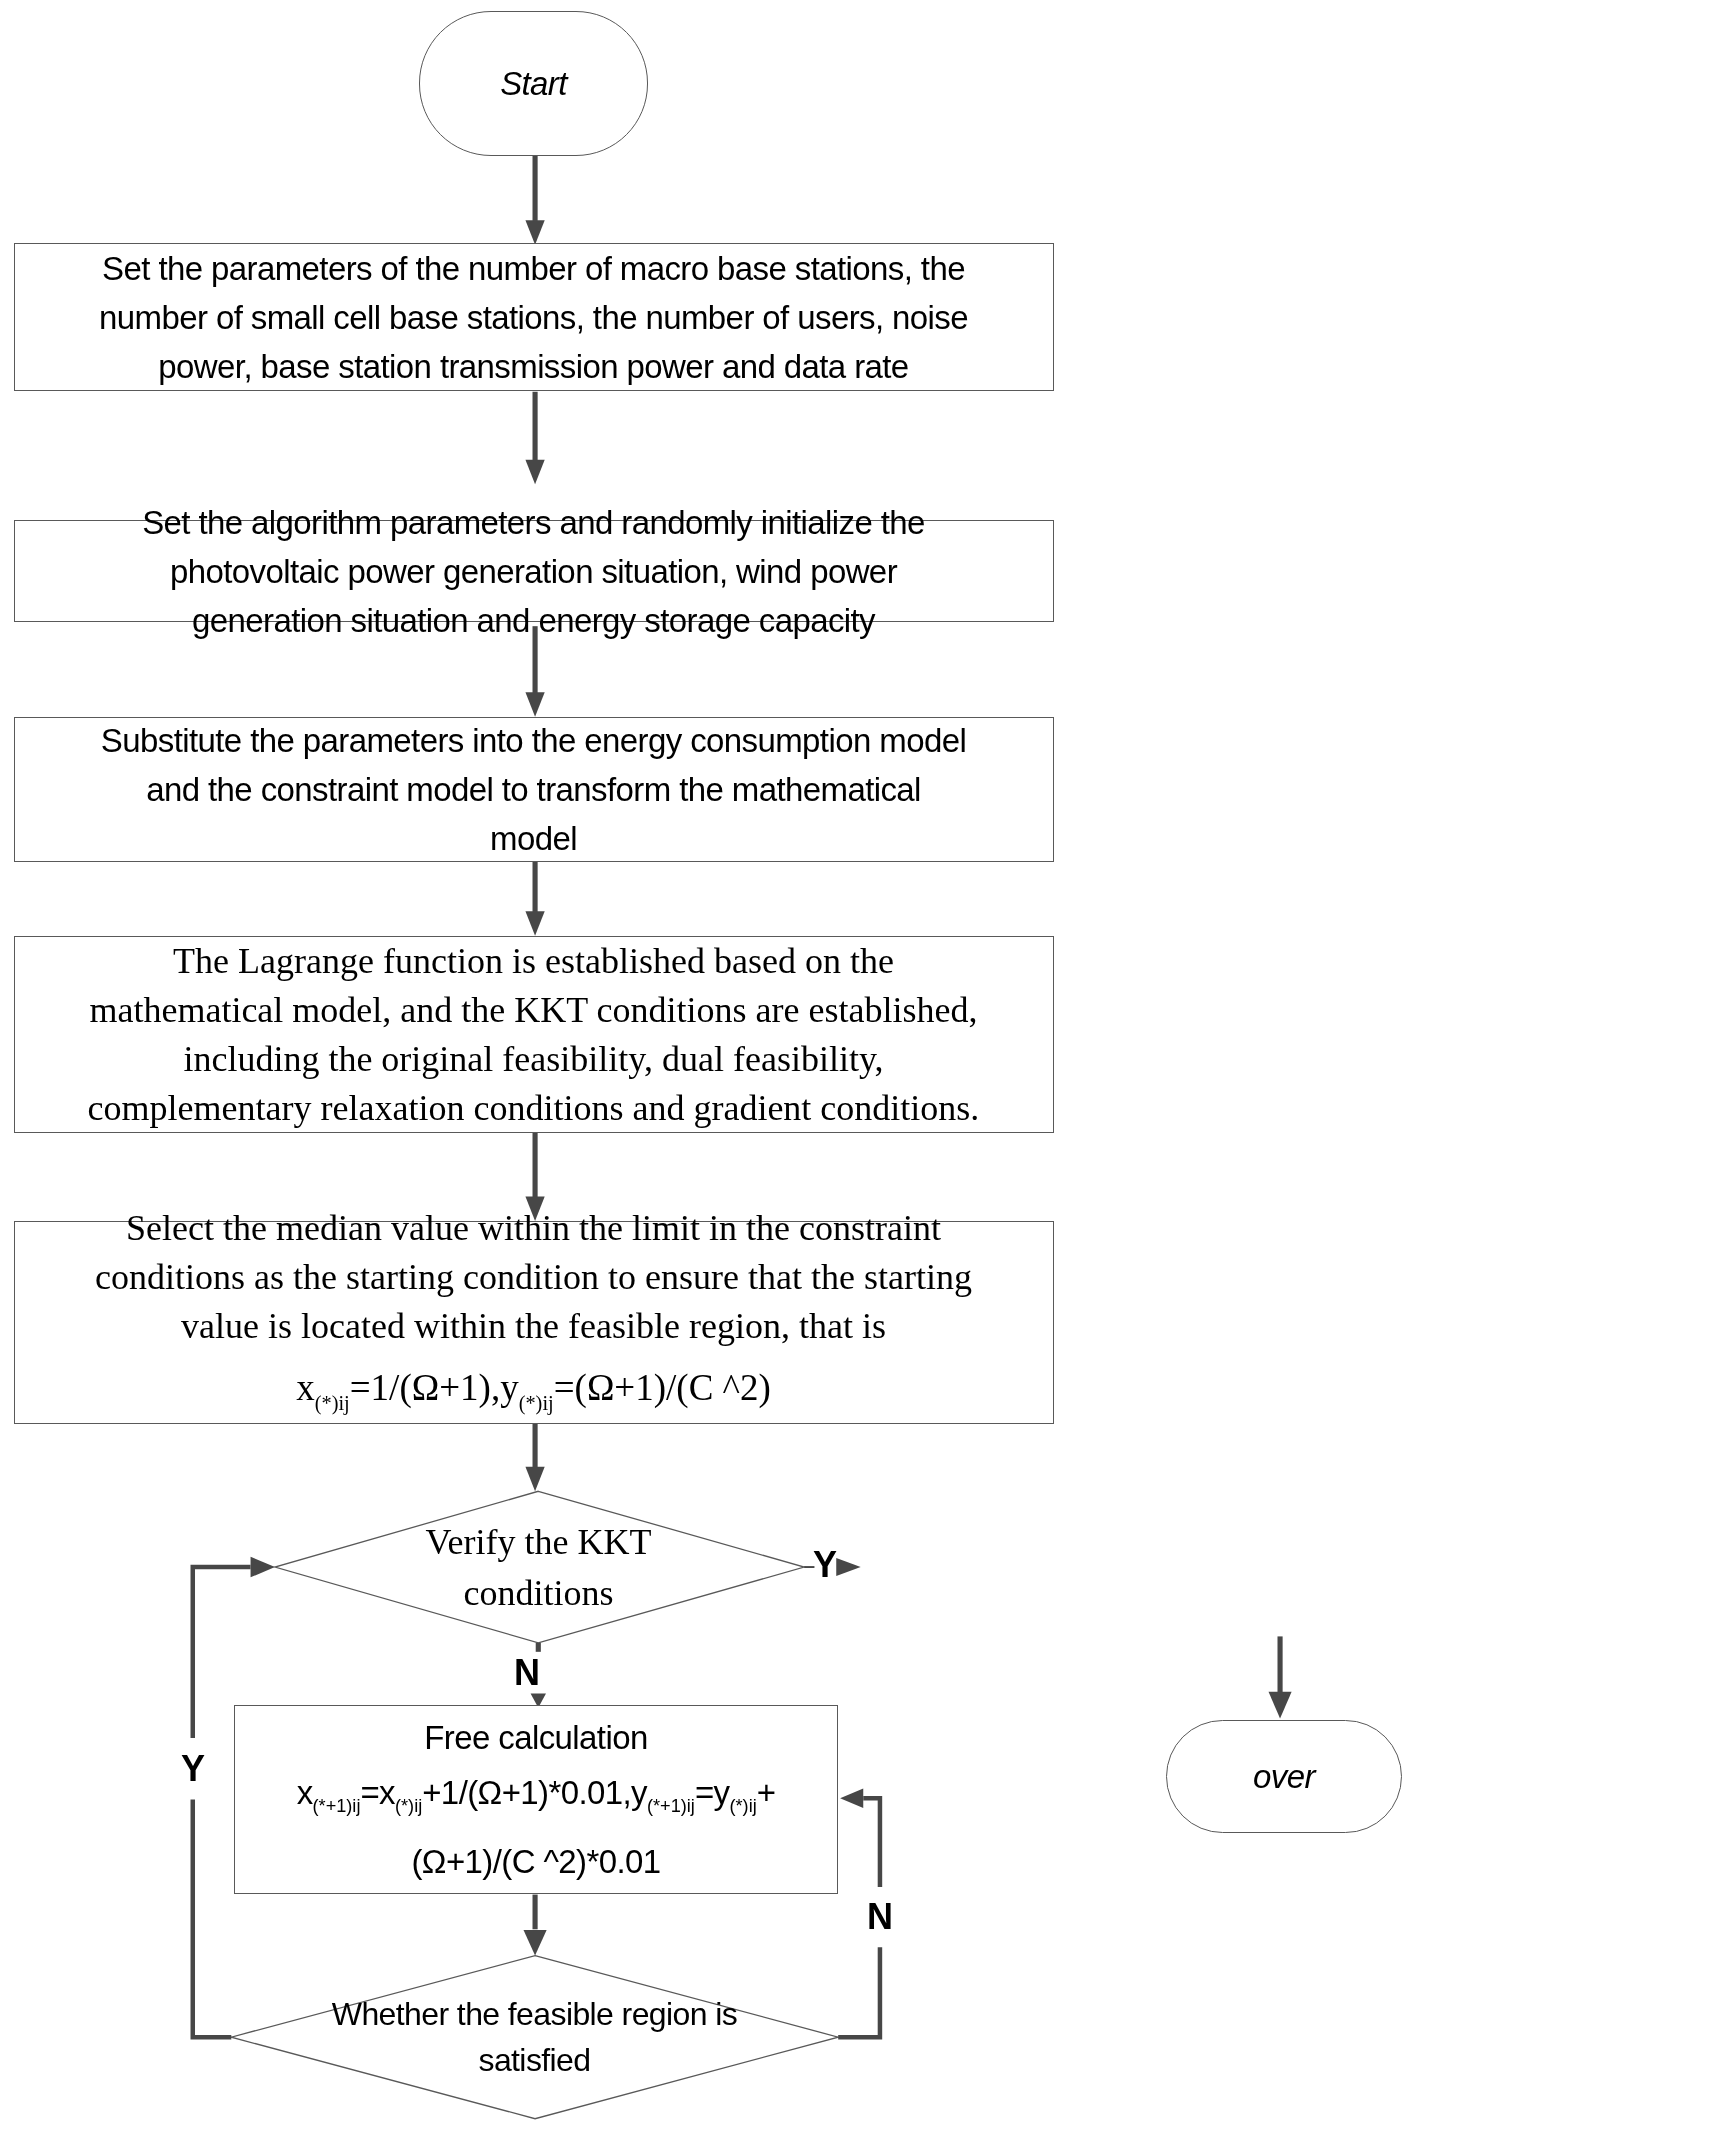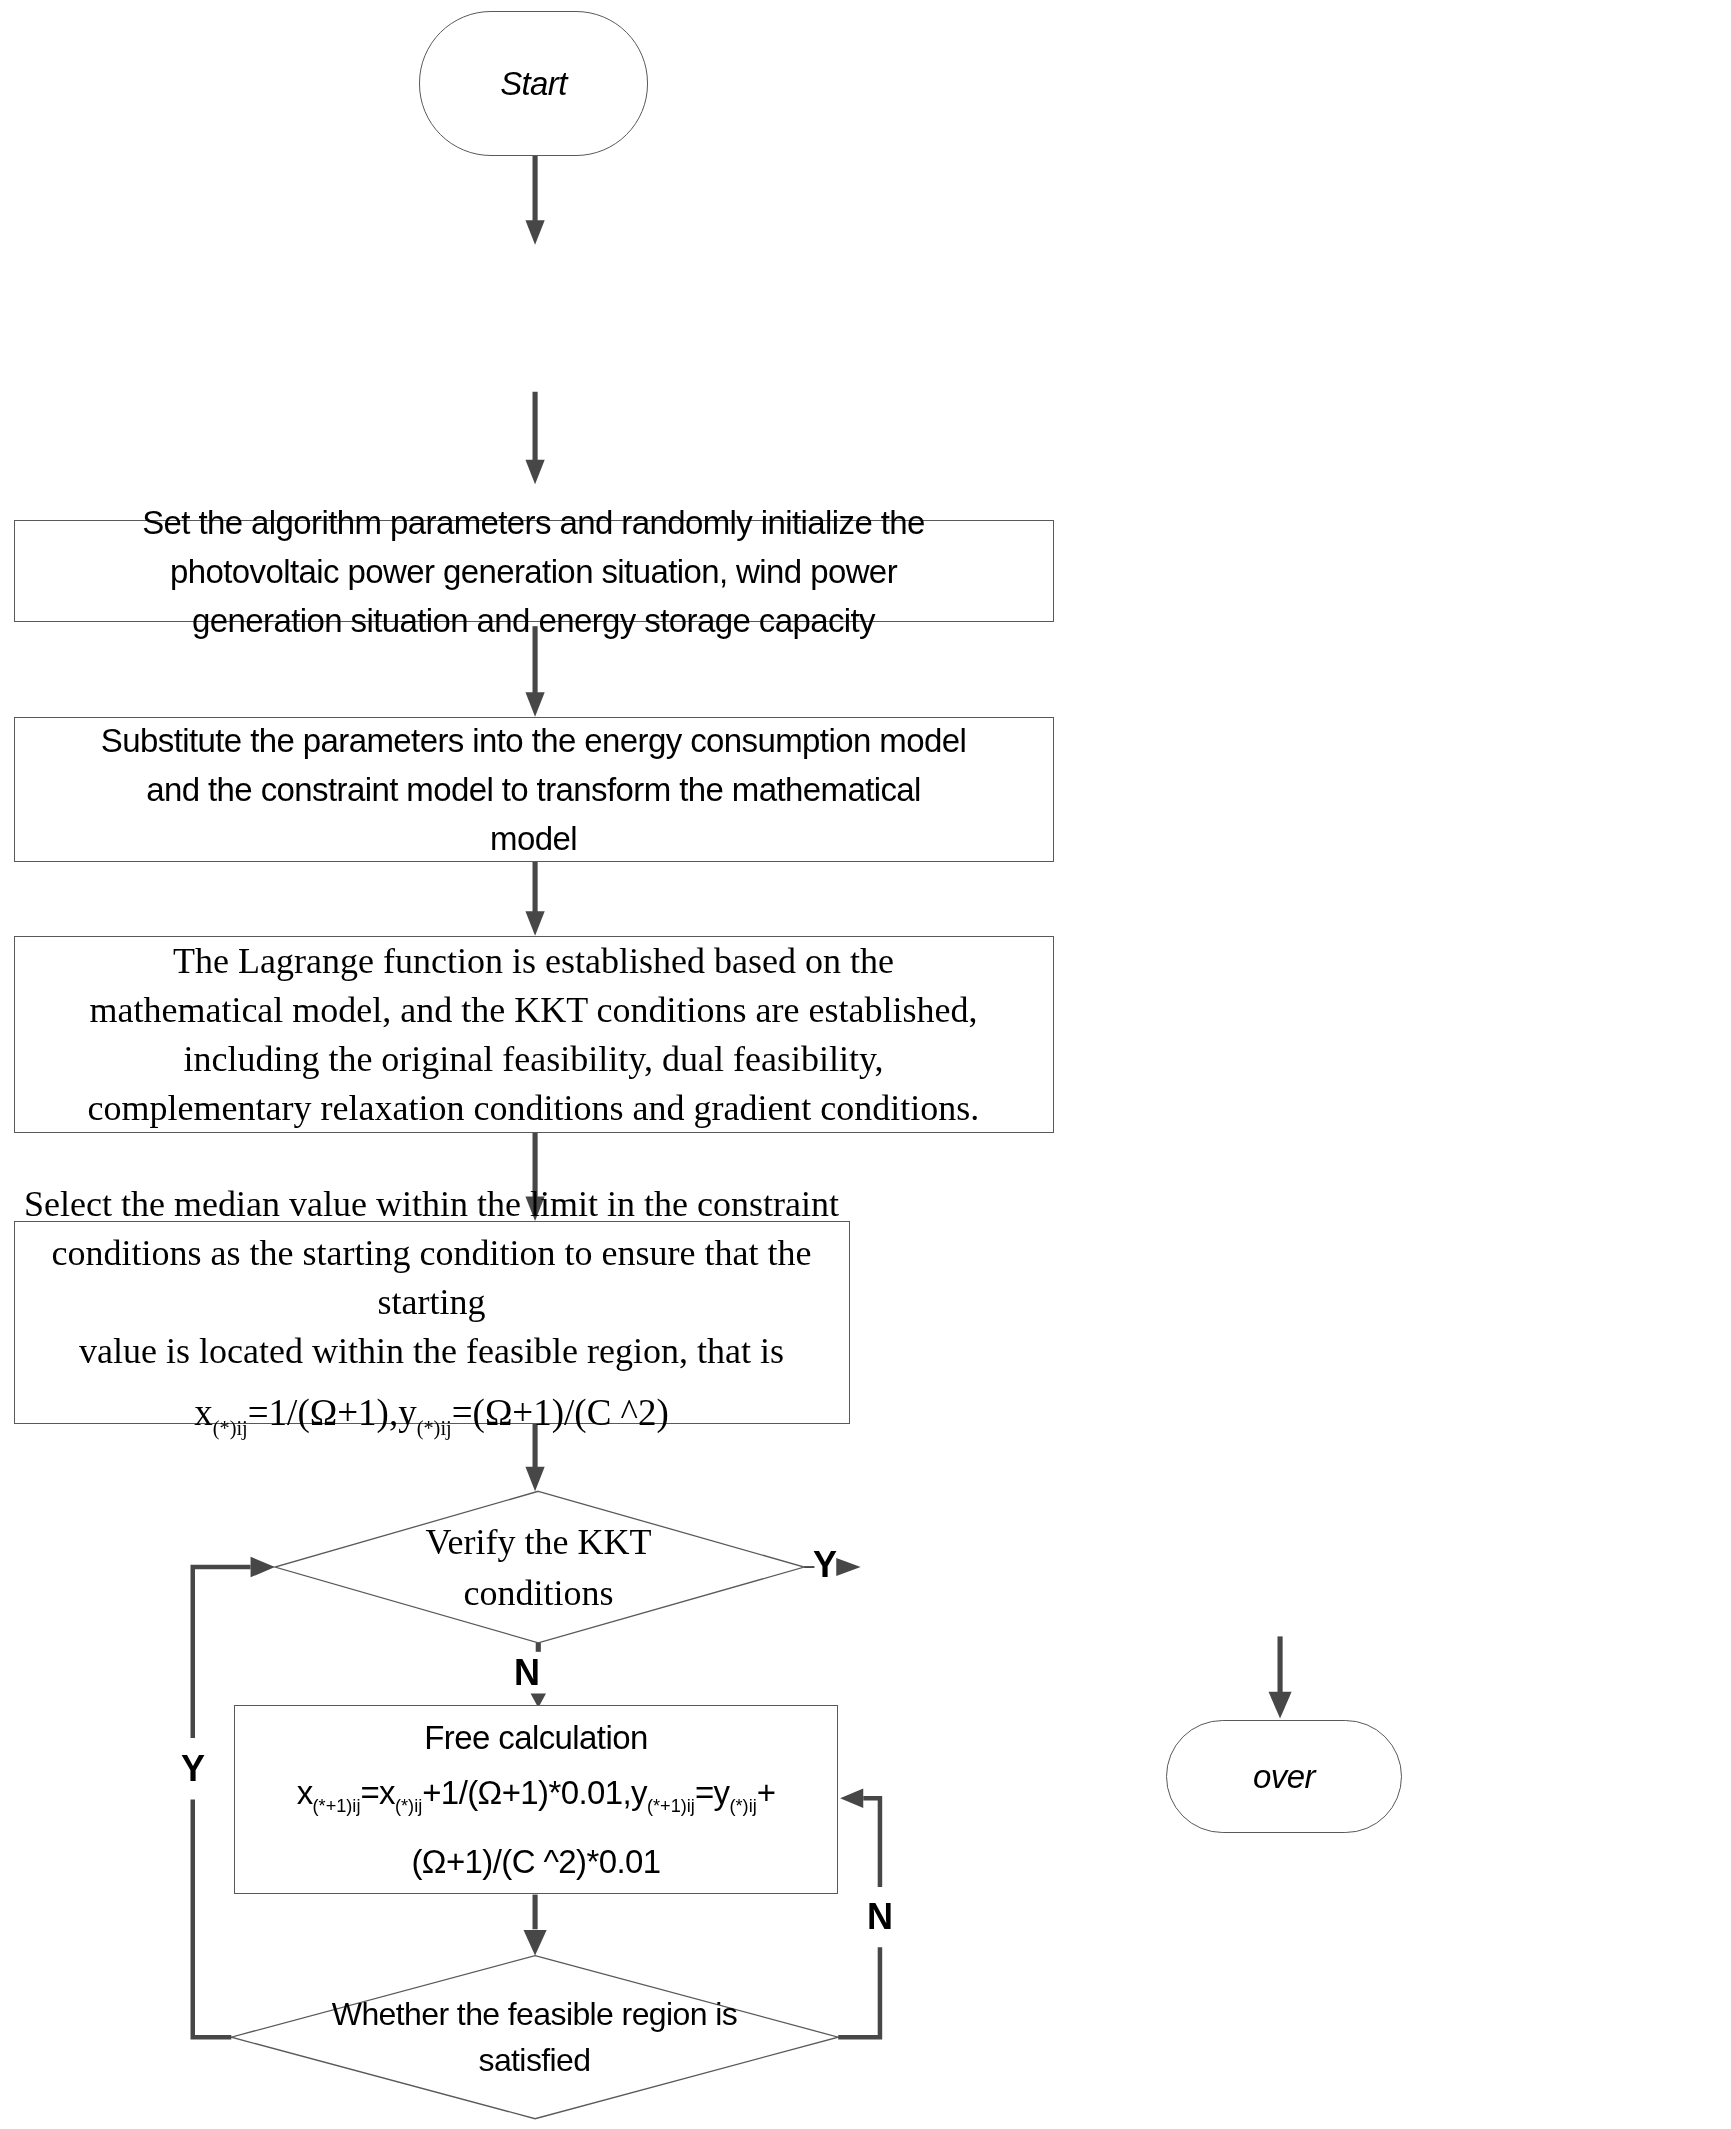--- a/index.html
+++ b/index.html
@@ -110,41 +110,46 @@
       <polyline class="loop" points="1305,3172 1370,3172 1370,3032"></polyline>
       <polyline class="loop" points="1370,2938 1370,2800 1344,2800"></polyline>
       <polygon class="head" points="1308,2800 1344,2785 1344,2815"></polygon>
     </g>
   </svg>
 
   <div class="node terminator sans fs-terminator" style="left:419px;top:11px;width:229px;height:145px;border-radius:72px;">
     <span>Start</span>
   </div>
 
+  <div class="node rect sans fs-box-sans" style="left:13.5px;top:243px;width:1040px;height:148px;">
+    <span>Set the parameters of the number of macro base stations, the
+number of small cell base stations, the number of users, noise
+power, base station transmission power and data rate</span>
+  </div>
 
   <div class="node rect sans fs-box-sans" style="left:13.5px;top:484px;width:1040px;height:102px;margin-top:36px;">
     <span>Set the algorithm parameters and randomly initialize the
 photovoltaic power generation situation, wind power
 generation situation and energy storage capacity</span>
   </div>
 
   <div class="node rect sans fs-box-sans" style="left:13.5px;top:717px;width:1040px;height:145px;">
     <span>Substitute the parameters into the energy consumption model
 and the constraint model to transform the mathematical
 model</span>
   </div>
 
   <div class="node rect serif fs-box-serif" style="left:13.5px;top:936px;width:1040px;height:197px;">
     <span>The Lagrange function is established based on the
 mathematical model, and the KKT conditions are established,
 including the original feasibility, dual feasibility,
 complementary relaxation conditions and gradient conditions.</span>
   </div>
 
-  <div class="node rect serif fs-box-serif" style="left:13.5px;top:1221px;width:836px;height:203px;">
+  <div class="node rect serif fs-box-serif" style="left:13.5px;top:1221px;width:1040px;height:203px;">
     <span>Select the median value within the limit in the constraint
 conditions as the starting condition to ensure that the starting
 value is located within the feasible region, that is</span>
     <div class="formula formula-serif">x<sub>(*)ij</sub>=1/(Ω+1),y<sub>(*)ij</sub>=(Ω+1)/(C ^2)</div>
   </div>
 
   <div class="diamond-text serif" style="left:378px;top:1511px;width:321px;height:113px;font-size:36px;line-height:51px;">
     <span>Verify the KKT
 conditions</span>
   </div>

